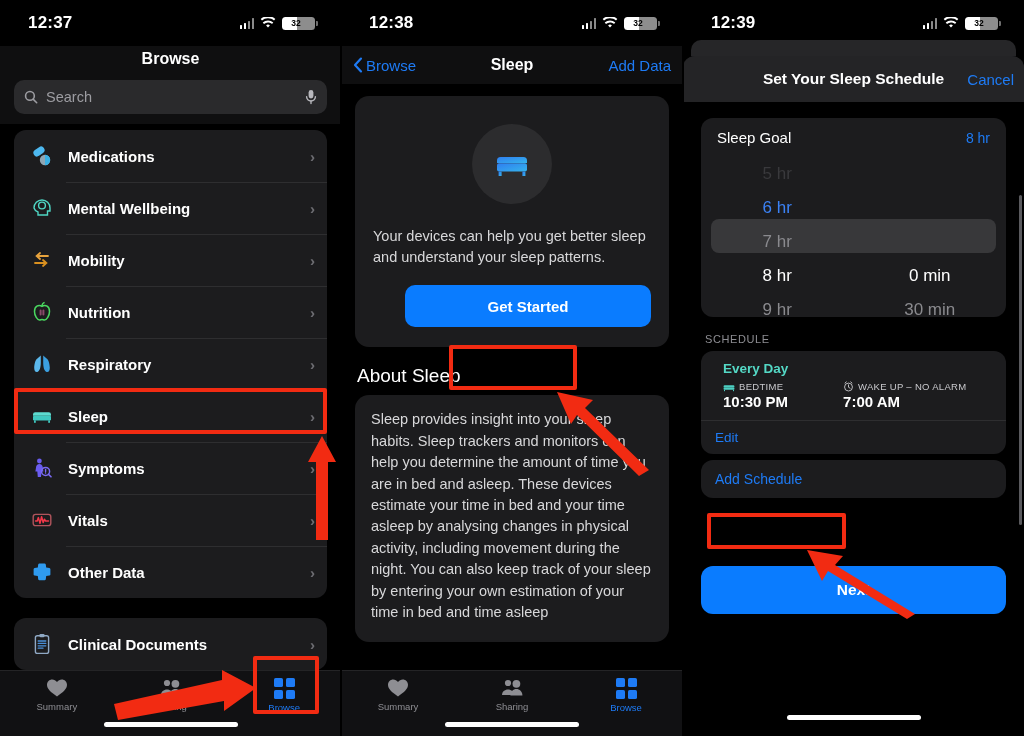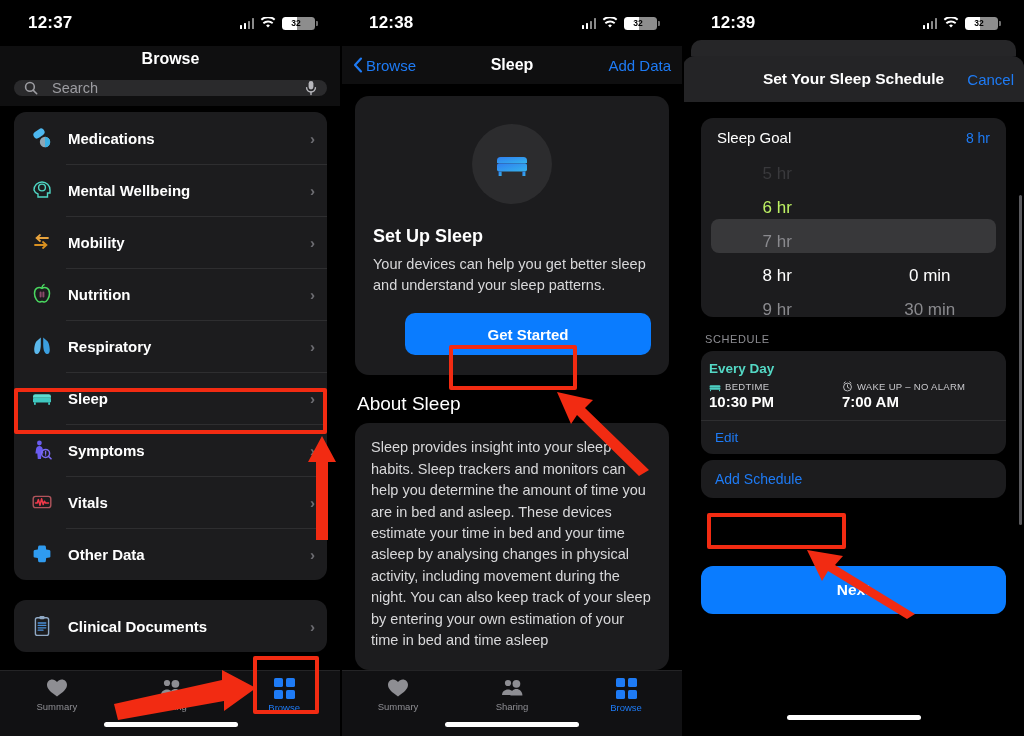--- a/index.html
+++ b/index.html
@@ -38,22 +38,22 @@
     display:flex; align-items:center; justify-content:center;
   }
   .batt span { font-size:8.5px; font-weight:bold; color:#000; line-height:1; margin-left:-5px;}
   .batt::after { content:""; position:absolute; right:-3px; top:4px; width:2px; height:5px;
     background:#6e6e6e; border-radius:0 1px 1px 0; }
 
   
   .p1-header { background:#0f0f10; padding:0 0 10px 0; }
   .p1-title { text-align:center; color:#fff; font-size:16px; font-weight:bold; padding:4px 0 12px; }
   .searchbar {
-    margin:0 14px; height:16px; border-radius:10px; background:#2a2a2c;
-    display:flex; align-items:center; padding:0 10px; gap:14px;
+    margin:0 14px; height:34px; border-radius:10px; background:#2a2a2c;
+    display:flex; align-items:center; padding:0 10px; gap:8px;
   }
   .searchbar .ph { color:#9d9da2; font-size:14.5px; flex:1; }
   .list-group { margin:6px 14px 0; border-radius:12px; background:#1c1c1e; overflow:hidden; }
   .row {
     display:flex; align-items:center; height:52px; padding:0 12px 0 14px;
     position:relative;
   }
   .row + .row::before {
     content:""; position:absolute; left:52px; right:0; top:0; height:1px; background:#2e2e30;
   }
@@ -120,25 +120,25 @@
   .picker-sel {
     position:absolute; left:10px; right:10px; top:62px; height:34px;
     border-radius:8px; background:#38383a;
   }
   .pcol { position:absolute; top:0; height:160px; width:50%; }
   .pcol.hr { left:0; }
   .pcol.mn { left:50%; }
   .pitem { height:34px; display:flex; align-items:center; justify-content:center; font-size:17px; }
   .lv0 { color:#fff; font-weight:normal; }
   .lv1 { color:#8a8a8e; }
-  .lv2 { color:#bef264; }
+  .lv2 { color:#3b82f6; }
   .lv3 { color:#39393c; }
   .sec-label { color:#8e8e93; font-size:11px; letter-spacing:.6px; margin:16px 0 6px 4px; }
   .schedcard { background:#1c1c1e; border-radius:12px; }
-  .sched-main { padding:10px 8px 10px; }
+  .sched-main { padding:10px 22px 10px; }
   .everyday { color:#54d8c5; font-size:13.5px; font-weight:bold; margin-bottom:5px; }
   .sched-cols { display:flex; }
   .sched-col { flex:1; }
   .sched-col.w1 { flex:0 0 46%; }
   .sc-cap { color:#c9c9cd; font-size:9.5px; letter-spacing:.3px; display:flex; align-items:center; gap:4px; margin-bottom:1px; }
   .sc-time { color:#fff; font-size:15px; font-weight:bold; }
   .sc-time.alt { font-weight:bold; }
   .sched-edit { border-top:1px solid #2e2e30; padding:9px 14px; color:#1e7bf5; font-size:13.5px; }
   .addsched { margin-top:6px; background:#1c1c1e; border-radius:12px; padding:11px 14px; color:#1e7bf5; font-size:14px; }
   .btn-next {
@@ -392,21 +392,20 @@
                 <stop offset="0" stop-color="#2f7ef0"></stop>
                 <stop offset="1" stop-color="#35b4ec"></stop>
               </linearGradient>
             </defs>
           <path d="M8 19.5a3.6 3.6 0 013.6-3.6h22.8a3.6 3.6 0 013.6 3.6v2.6H8z" fill="url(#bg2)"></path>
           <rect x="8" y="22.2" width="30" height="8.4" rx="2" fill="url(#bg2)"></rect>
           <rect x="9.6" y="30.6" width="3" height="4.4" fill="url(#bg2)"></rect>
           <rect x="33.4" y="30.6" width="3" height="4.4" fill="url(#bg2)"></rect>
         </svg>
       </div>
-      <div class="c2-title">Set Up Sleep</div>
       <div class="c2-body">Your devices can help you get better sleep and understand your sleep patterns.</div>
       <div class="btn-primary">Get Started</div>
     </div>
 
     <div class="sec-head">About Sleep</div>
     <div class="card2b">
       <p>Sleep provides insight into your sleep habits. Sleep trackers and monitors can help you determine the amount of time you are in bed and asleep. These devices estimate your time in bed and your time asleep by analysing changes in physical activity, including movement during the night. You can also keep track of your sleep by entering your own estimation of your time in bed and time asleep</p>
     </div>
 
     <div class="tabbar">

